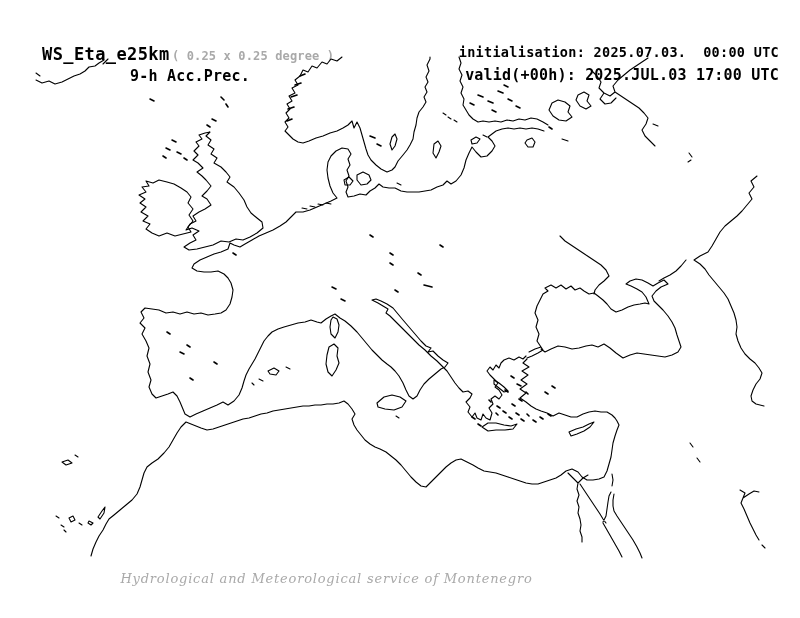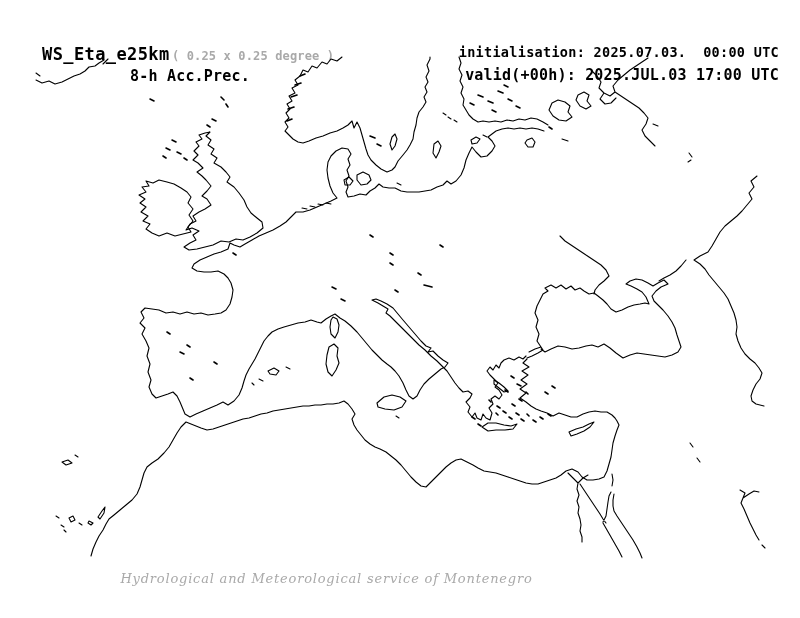--- a/index.html
+++ b/index.html
@@ -28,21 +28,21 @@
   }
   #map{position:absolute;left:0;top:0;}
   #map path{stroke:var(--coastline);fill:none;stroke-width:1.1;stroke-linejoin:round;stroke-linecap:round;}
   #map path.speck{stroke-width:1.6;}
 </style>
 </head>
 <body>
 
 <div class="hdr" id="title">WS_Eta_e25km</div>
 <div class="hdr" id="subtitle">( 0.25 x 0.25 degree )</div>
-<div class="hdr" id="product">8-h Acc.Prec.</div>
+<div class="hdr" id="product">9-h Acc.Prec.</div>
 <div class="hdr" id="init-line">initialisation: 2025.07.03.  00:00 UTC</div>
 <div class="hdr" id="valid-line">valid(+00h): 2025.JUL.03 17:00 UTC</div>
 
 <svg id="map" width="800" height="618" viewBox="0 0 800 618">
 
   <path d="M36,80 L42,83 L49,81 L55,84 L62,82 L68,79 L74,76 L80,74 L85,71 L89,67 L95,66 L99,63 L104,60 M103,64 L108,59 M36,73 L40,76"></path>
 
   <path d="M210,132 L206,136 L211,140 L208,145 L214,149 L211,154 L217,158 L214,163 L221,167 L226,172 L230,177 L227,182 L234,187 L239,193 L244,200 L247,207 L251,213 L257,218 L262,222 L263,228 L257,233 L250,237 L243,240 L236,239 L229,242 L221,241 L213,245 L205,247 L197,249 L189,250 L184,247 L190,243 L196,240 L193,235 L199,231 L192,228 L186,230 L190,224 L196,221 L193,216 L199,212 L205,209 L211,205 L207,199 L202,196 L207,191 L211,186 L206,180 L202,176 L197,172 L203,168 L198,163 L193,160 L198,155 L194,151 L199,146 L196,142 L202,139 L199,135 L205,133 Z"></path>
 
   <path d="M159,180 L167,182 L174,184 L181,188 L187,192 L191,197 L188,203 L193,209 L189,215 L193,221 L188,227 L191,232 L183,234 L175,236 L167,233 L159,236 L152,233 L146,229 L150,224 L143,221 L148,216 L141,212 L146,207 L140,203 L145,199 L139,195 L146,192 L142,187 L149,186 L146,181 L153,183 Z"></path>

